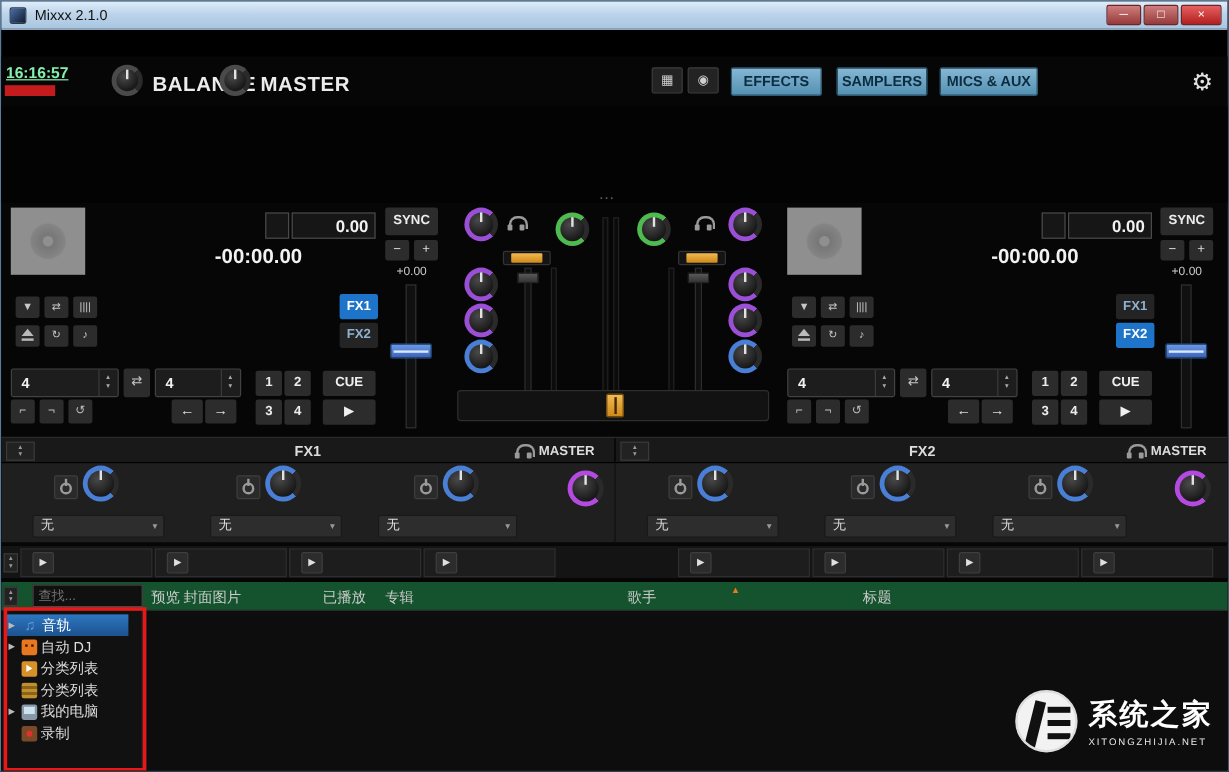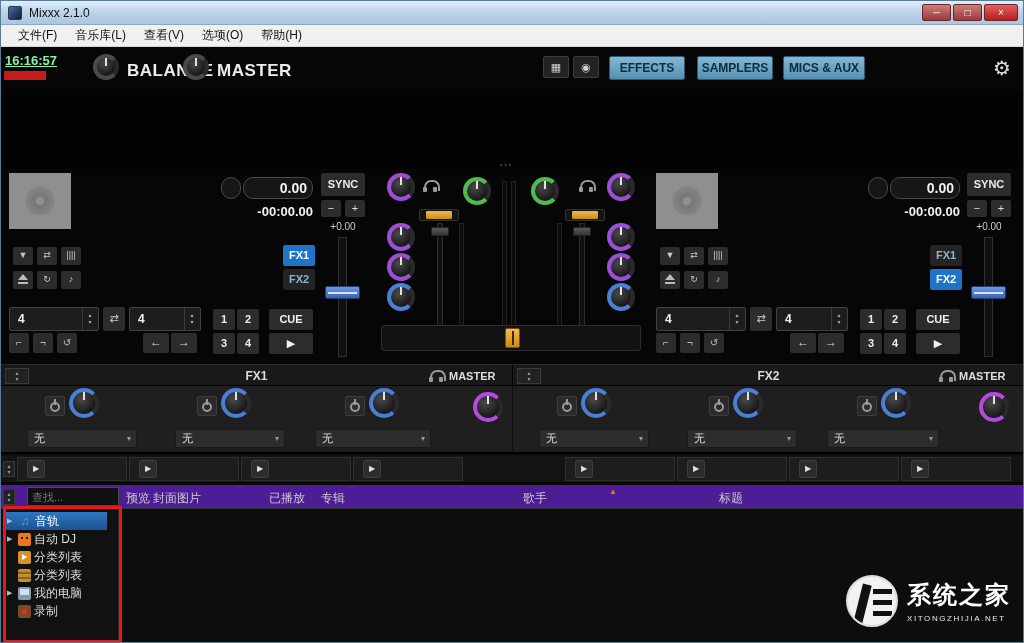--- a/index.html
+++ b/index.html
@@ -17,21 +17,21 @@
   .winbtn { width:29px; height:17px; border:1px solid #6d2424; border-radius:2px;
             background:linear-gradient(#cf7d7d,#963a3a); color:#fff; font-size:10px;
             line-height:15px; text-align:center; }
   .winbtn.close { background:linear-gradient(#e66060,#b21f1f); width:34px; }
   .menubar { position:absolute; left:0; top:24px; width:100%; height:22px; background:#f0f0f0;
              border-bottom:1px solid #d6d6d6; display:flex; align-items:center; padding-left:8px; }
   .menuitem { font-size:12px; color:#111; padding:3px 9px; }
 
   
   .app { position:absolute; left:0; top:46px; width:1024px; height:597px; background:#060606; }
-  .abs { position:absolute;border-radius:10px; }
+  .abs { position:absolute; }
 
   .clock { position:absolute; left:4px; top:6px; font-size:13px; font-weight:bold; color:#86efac;text-decoration:underline; }
   .latency { position:absolute; left:3px; top:24px; width:42px; height:9px; background:#c41c1c; }
   .knoblabel { position:absolute; font-size:17px; font-weight:bold; color:#ececec; letter-spacing:.5px; }
   .tbtn-icon { position:absolute; width:26px; height:22px; background:#232323; border:1px solid #3c3c3c;
                border-radius:2px; color:#cfcfcf; font-size:11px; text-align:center; line-height:20px; }
   .bigbtn { position:absolute; height:24px; background:linear-gradient(#82b4d2,#54089x) }
   .bigbtn { background:linear-gradient(#85b7d4,#5590b2); border:1px solid #2e5a74; border-radius:2px;
             color:#0c2c40; font-weight:bold; font-size:12px; text-align:center; line-height:22px; }
   .logo { position:absolute; font-size:26px; font-style:italic; font-weight:800; color:#f5f5f5; letter-spacing:1px; }
@@ -53,21 +53,21 @@
                border-radius:1px; box-shadow:10px 0 0 #9a9a9a; }
 
   
   .deck, .synccol, .mixer { position:absolute; }
   .albumart { position:absolute; left:0; top:2px; width:62px; height:56px; background:#8f8f8f; }
   .albumart::after { content:""; position:absolute; left:14px; top:11px; width:34px; height:34px; border-radius:50%;
                      background:radial-gradient(circle,#8f8f8f 16%, #777 20%, #848484 58%, #8f8f8f 64%); }
   .keybox { width:20px; height:22px; background:#161616; border:1px solid #4a4a4a; }
   .bpmbox { width:70px; height:22px; background:#161616; border:1px solid #4a4a4a; color:#f2f2f2;
             font-size:14px; font-weight:bold; text-align:right; padding-right:5px; line-height:20px; }
-  .timedisp { width:134px; font-size:13px; font-weight:bold; color:#f2f2f2; text-align:right; }
+  .timedisp { width:134px; font-size:17px; font-weight:bold; color:#f2f2f2; }
   .dbtn { position:absolute; width:20px; height:18px; background:#2c2c2c; border-radius:2px; color:#c8c8c8;
           font-size:9px; text-align:center; line-height:17px; }
   .eject { position:relative; display:inline-block; width:12px; height:10px; top:2px; }
   .eject::before { content:""; position:absolute; left:1px; top:0; border-left:5px solid transparent;
                    border-right:5px solid transparent; border-bottom:6px solid #bbb; }
   .eject::after { content:""; position:absolute; left:1px; bottom:0; width:10px; height:2px; background:#bbb; }
   .fxbtn { position:absolute; width:32px; height:21px; border-radius:2px; background:#242424; color:#8fb2d0;
            font-size:11px; font-weight:bold; text-align:center; line-height:20px; }
   .fxbtn.active { background:#1e74c8; color:#fff; }
   .spinbox { position:absolute; height:24px; background:#1d1d1d; border:1px solid #424242; border-radius:2px;
@@ -129,21 +129,21 @@
            color:#ddd; font-size:11px; line-height:17px; padding:0 6px; }
   .fxsel i { position:absolute; right:5px; top:0; font-style:normal; color:#999; font-size:8px; line-height:17px; }
 
   
   .samplerrow { position:absolute; left:0; top:408px; width:1024px; height:28px; background:#141414; border-bottom:1px solid #000; }
   .samplercell { position:absolute; top:2px; width:110px; height:24px; background:#1d1d1d; border:1px solid #2e2e2e; }
   .sampleplay { position:absolute; left:9px; top:2px; width:18px; height:18px; background:#2c2c2c;
                 border:1px solid #3e3e3e; border-radius:2px; color:#e0e0e0; font-size:8px; text-align:center; line-height:16px; }
 
   
-  .libheader { position:absolute; left:0; top:438px; width:1024px; height:24px; background:#4c1d95; border-bottom:1px solid #333; }
+  .libheader { position:absolute; left:0; top:438px; width:1024px; height:24px; background:#14532d; border-bottom:1px solid #333; }
   .searchbox { position:absolute; left:26px; top:2px; width:92px; height:19px; background:#101010;
                border:1px solid #4a4a4a; color:#bbb; font-size:11px; padding:0 4px; font-family:inherit; }
   .colhead { position:absolute; top:5px; color:#ccc; font-size:12px; white-space:nowrap; }
   .sortarrow { position:absolute; left:608px; top:2px; color:#e87a18; font-size:8px; }
   .libbody { position:absolute; left:0; top:462px; width:1024px; height:135px; background:#0d0d0d; }
   .libside { position:absolute; left:0; top:0; width:118px; height:135px; border-right:1px solid #2a2a2a; background:#111; }
   .srow { position:absolute; left:3px; width:103px; height:18px; display:flex; align-items:center; gap:3px;
           padding-left:3px; color:#ddd; font-size:12px; }
   .srow.selected { background:linear-gradient(#2e77c0,#1c5290); color:#fff; }
   .s-arrow { width:8px; font-size:7px; color:#bbb; flex:none; }
@@ -182,27 +182,20 @@
   <div class="titlebar">
     <div class="tb-icon"></div>
     <div class="tb-title">Mixxx 2.1.0</div>
     <div class="winbtns">
       <div class="winbtn">─</div>
       <div class="winbtn">□</div>
       <div class="winbtn close">×</div>
     </div>
   </div>
 
-  <div class="menubar">
-    <span class="menuitem">文件(F)</span>
-    <span class="menuitem">音乐库(L)</span>
-    <span class="menuitem">查看(V)</span>
-    <span class="menuitem">选项(O)</span>
-    <span class="menuitem">帮助(H)</span>
-  </div>
 
   <div class="app">
 
     <div class="clock">16:16:57</div>
     <div class="latency"></div>
     <div class="knob" style="left:92px;top:7px;width:26px;height:26px;--rc:#4a4a4a;"></div>
     <div class="knoblabel" style="left:126px;top:14px;">BALANCE</div>
     <div class="knob" style="left:182px;top:7px;width:26px;height:26px;--rc:#4a4a4a;"></div>
     <div class="knoblabel" style="left:216px;top:14px;">MASTER</div>
     <div class="tbtn-icon" style="left:542px;top:9px;"><span>▦</span></div>

